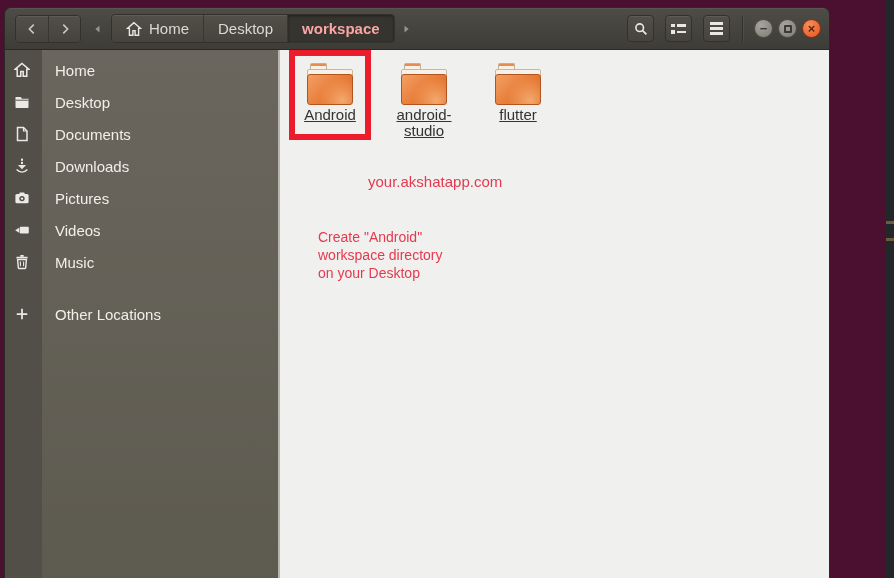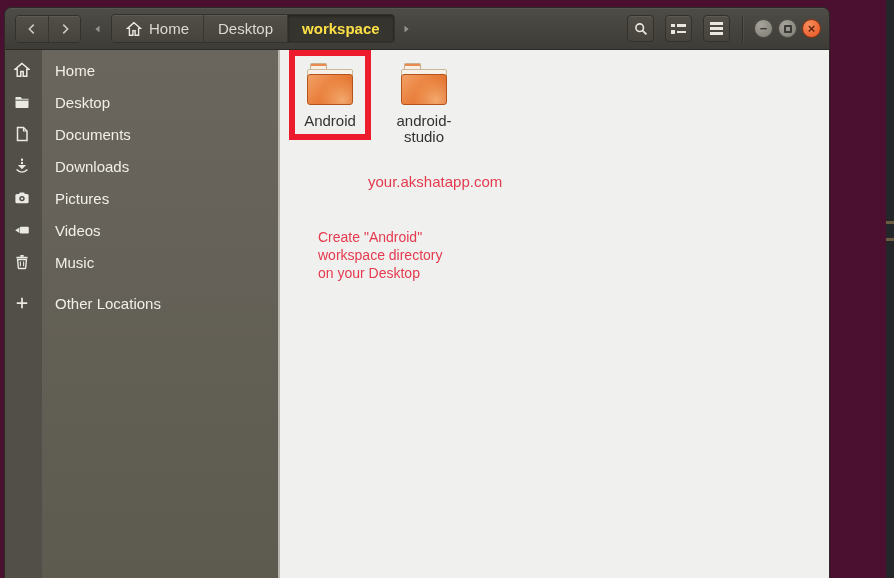--- a/index.html
+++ b/index.html
@@ -52,21 +52,21 @@
     height: 100%; padding: 0 14px;
     display: flex; align-items: center; gap: 7px;
     background: linear-gradient(#514f48, #45433c);
     color: #dbd9d3; font-size: 15px;
     box-shadow: inset 0 1px 0 rgba(255,255,255,.07);
   }
   .crumb + .crumb { border-left: 1px solid #38362f; }
   .crumb.active {
     background: #36342e;
     box-shadow: inset 0 1px 3px rgba(0,0,0,.4);
-    color: #fde047; font-weight: bold;
+    color: #fca5a5; font-weight: bold;
   }
   .spacer { flex: 1; }
 
   .tool-btn { width: 27px; height: 27px; border-radius: 4px; margin-left: 11px; }
 
   .listglyph { display: flex; flex-direction: column; gap: 3px; }
   .listglyph .row { display: flex; gap: 2.5px; align-items: center; }
   .listglyph .dot { width: 3.5px; height: 3.5px; background: #e9e7e1; }
   .listglyph .bar { width: 9px; height: 2.5px; background: #e9e7e1; }
   .burger { display: flex; flex-direction: column; gap: 2.5px; }
@@ -96,32 +96,32 @@
     padding-top: 4px;
   }
   .icon-strip { position: absolute; left: 0; top: 0; bottom: 0; width: 37px; background: #514f47; }
   .side-row {
     position: relative; height: 32px;
     display: flex; align-items: center;
     padding-left: 9px; color: #f1efe9; font-size: 15px;
   }
   .side-row .s-icon { width: 16px; height: 16px; display: flex; align-items: center; justify-content: center; }
   .side-row .s-label { margin-left: 25px; }
-  .side-row.gap-before { margin-top: 9px; }
+  .side-row.gap-before { margin-top: 20px; }
 
   .divider { width: 2px; flex: 0 0 2px; background: #b8b5ae; }
 
   .content { flex: 1; position: relative; background: #f0f1ee; }
 
   .file-item {
     position: absolute; top: 0; width: 82px; padding-top: 13px;
     display: flex; flex-direction: column; align-items: center;
     text-align: center;
   }
-  .file-label { margin-top: 8px; font-size: 15px; line-height: 16px; color: #333331; word-break: break-word; max-width: 76px; }
+  .file-label { margin-top: 2px; font-size: 15px; line-height: 16px; color: #333331; word-break: break-word; max-width: 76px; text-decoration: underline; }
 
   
   .folder { position: relative; width: 46px; height: 42px; }
   .folder .f-tab {
     position: absolute; top: 0; left: 3px; width: 17px; height: 8px;
     border: 1px solid #c7b091; border-bottom: none; border-radius: 2px 2px 0 0;
     background: linear-gradient(#e98a4f 0 2px, #f6f0e7 2px);
   }
   .folder .f-back {
     position: absolute; top: 6px; left: 0; right: 0; height: 9px;
@@ -367,20 +367,28 @@
 
       <div class="file-item" style="left:103px">
         <div class="folder">
           <div class="f-tab"></div>
             <div class="f-back"></div>
             <div class="f-front"></div>
         </div>
         <div class="file-label">android-studio</div>
       </div>
 
+      <div class="file-item" style="left:197px">
+        <div class="folder">
+          <div class="f-tab"></div>
+            <div class="f-back"></div>
+            <div class="f-front"></div>
+        </div>
+        <div class="file-label">flutter</div>
+      </div>
 
       <div class="highlight-box"></div>
 
       <div class="annot-link">your.akshatapp.com</div>
 
       <div class="annot-note">
         <span>Create "Android"</span>
         <span>workspace directory</span>
         <span>on your Desktop</span>
       </div>

